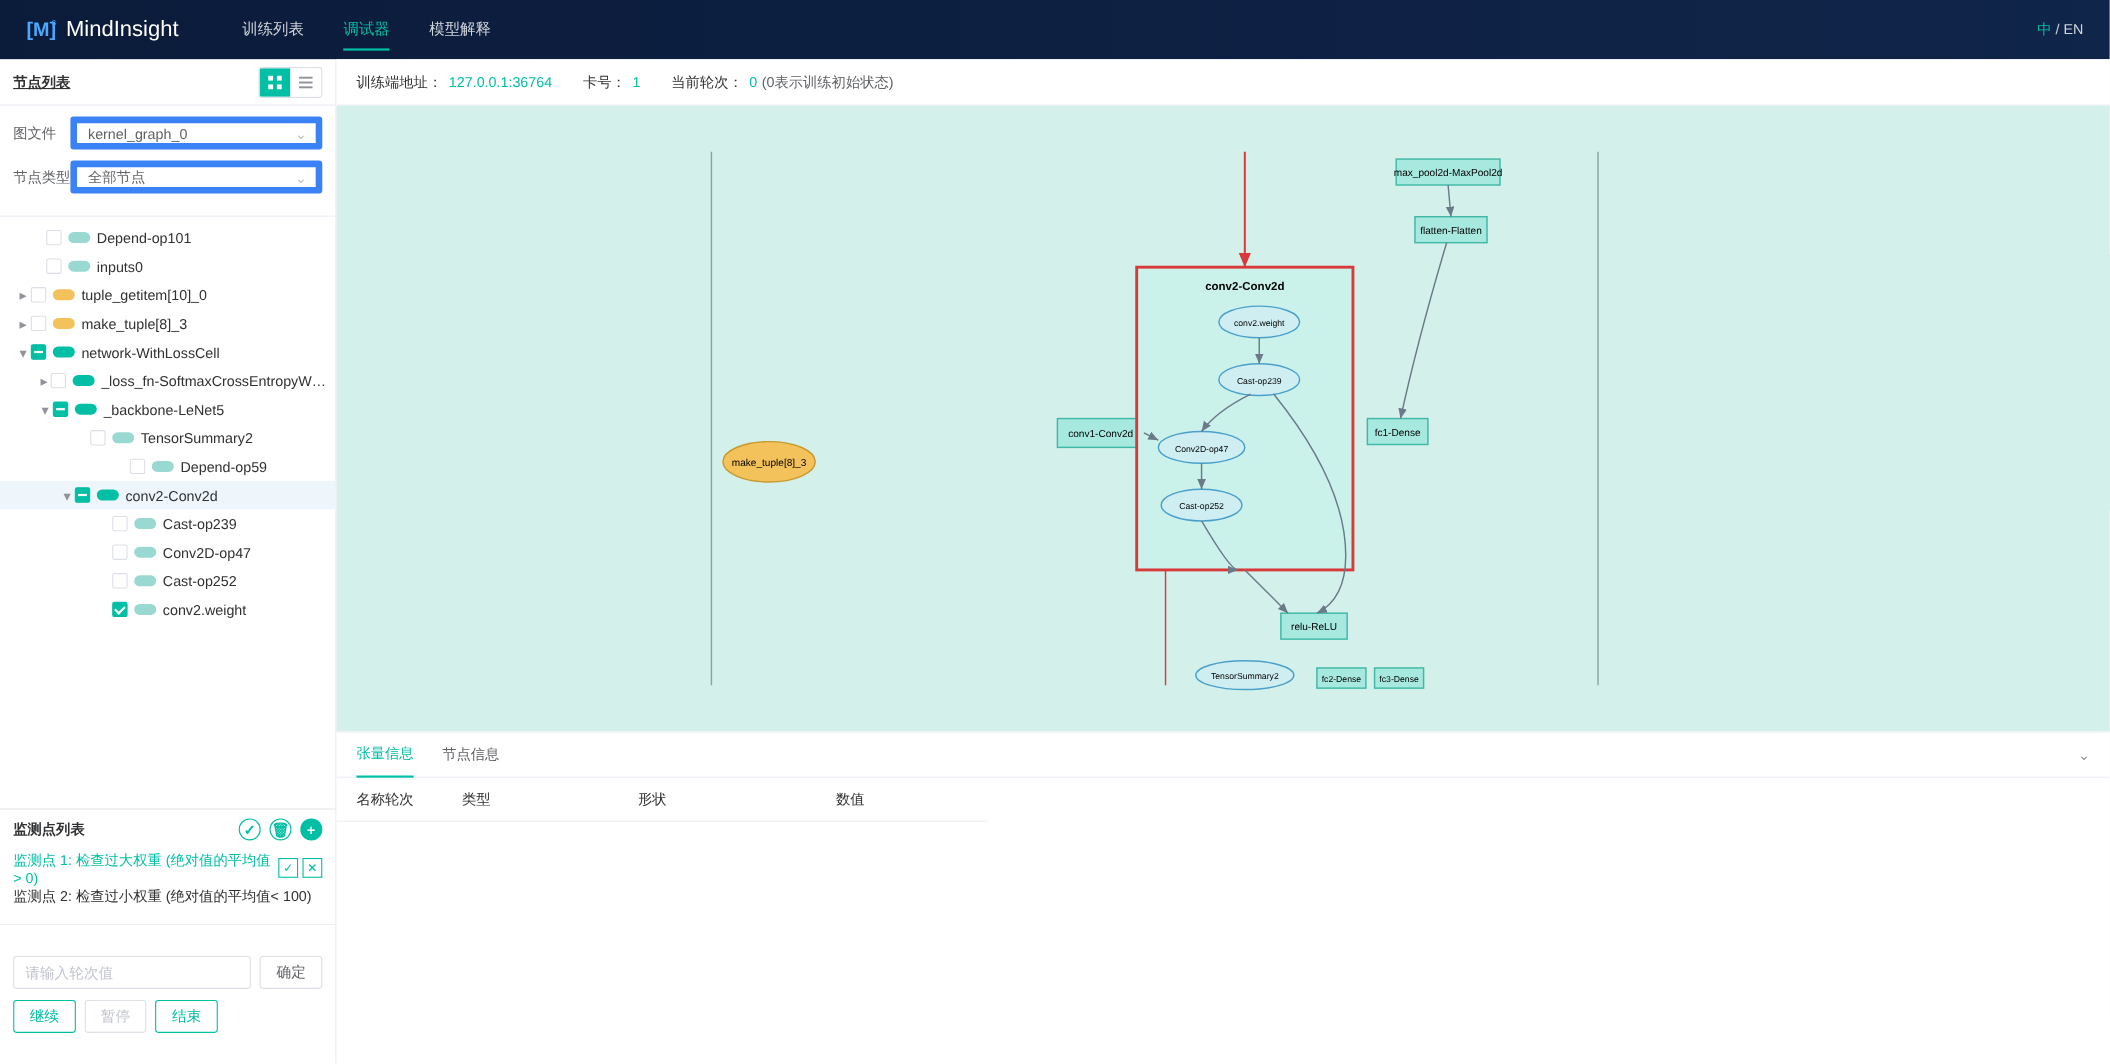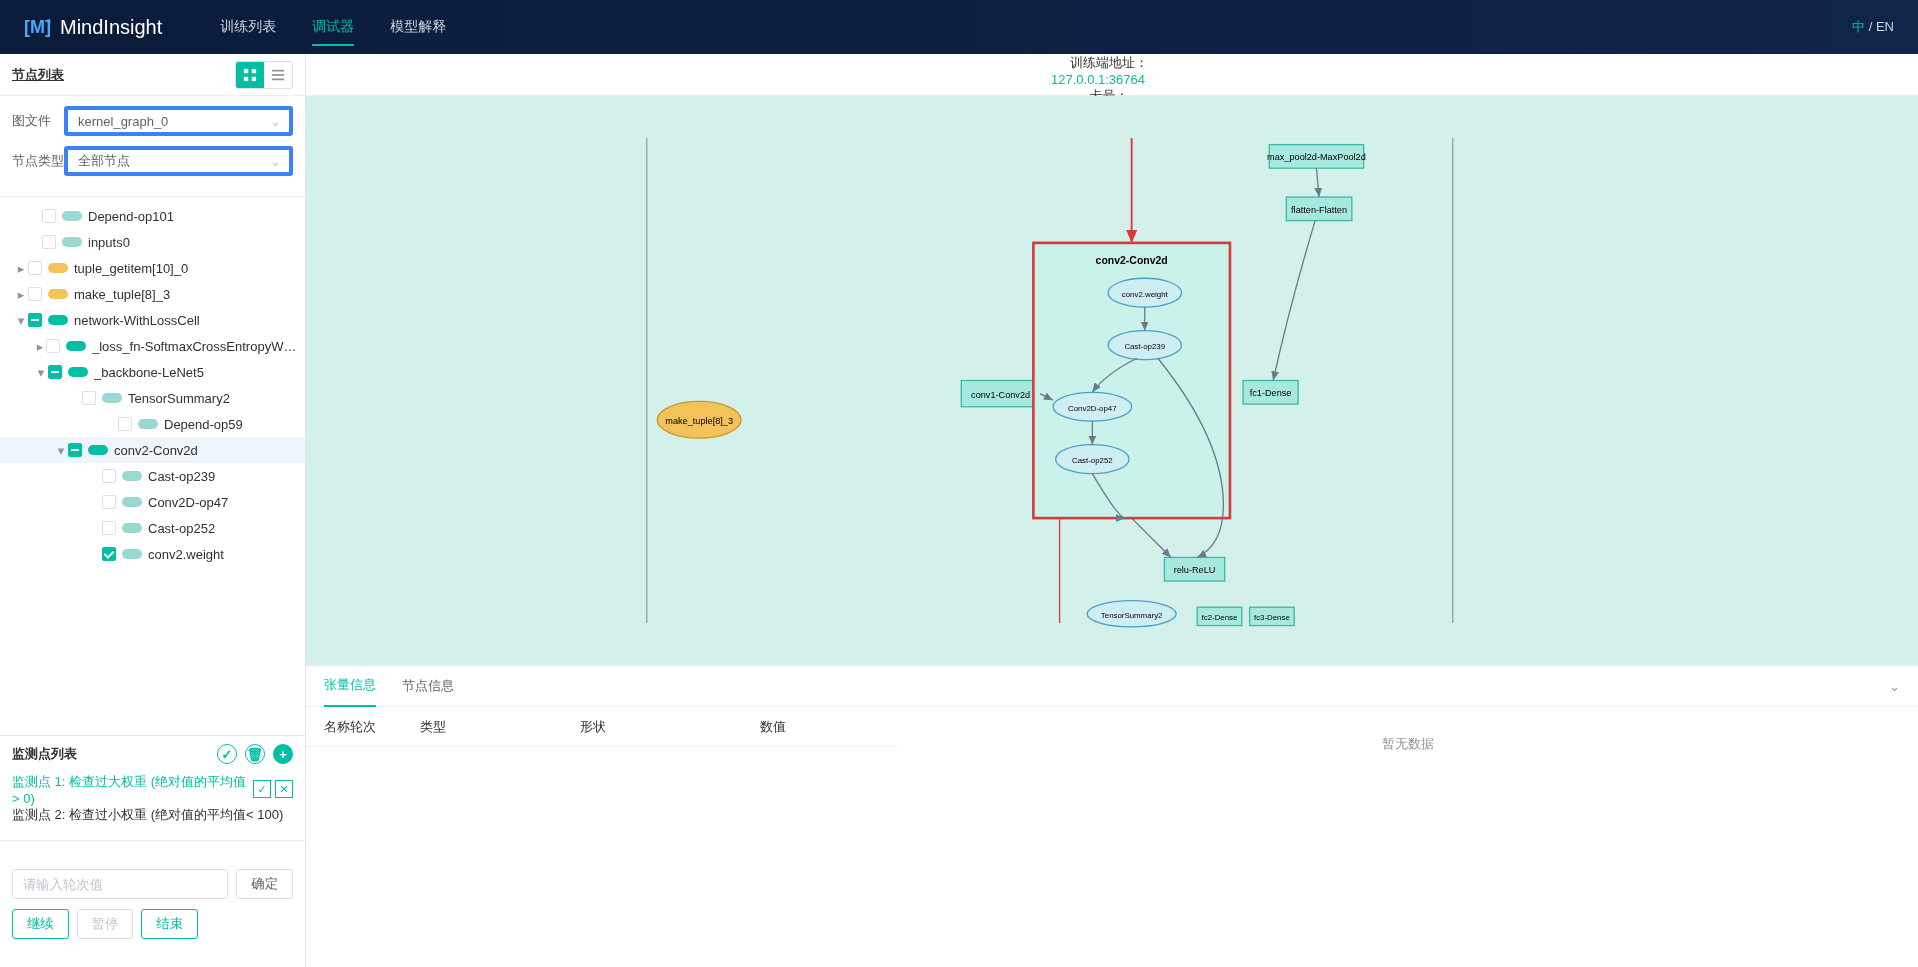--- a/index.html
+++ b/index.html
@@ -24,21 +24,21 @@
   
   .panel-head { height:42px; display:flex; align-items:center; padding:0 12px; border-bottom:1px solid #ebeef5; font-size:13px; font-weight:600;text-decoration:underline;}
   .panel-head .toggle-group{margin-left:auto;display:flex;border:1px solid #dcdfe6;border-radius:3px;overflow:hidden;}
   .toggle-btn{width:28px;height:26px;display:flex;align-items:center;justify-content:center;background:#fff;cursor:pointer;}
   .toggle-btn.active{background:#00bfa5;color:#fff;}
   .toggle-btn svg{width:14px;height:14px;}
 
   .filters{padding:10px 12px;border-bottom:1px solid #ebeef5;}
   .filter-row{display:flex;align-items:center;margin-bottom:10px;}
   .filter-row label{width:52px;color:#606266;}
-  .select{flex:1;height:30px;border:4px solid #3b82f6;border-radius:3px;padding:0 26px 0 10px;display:flex;align-items:center;position:relative;color:#606266;background:#fff;}
+  .select{flex:1;height:30px;border:6px solid #3b82f6;border-radius:3px;padding:0 26px 0 10px;display:flex;align-items:center;position:relative;color:#606266;background:#fff;}
   .select .chev{position:absolute;right:8px;color:#c0c4cc;}
   .search-input{width:100%;height:30px;border:1px solid #dcdfe6;border-radius:3px;padding:0 10px;color:#606266;}
   .search-input::placeholder{color:#c0c4cc;}
 
   .tree{flex:1;overflow:auto;padding:6px 0;}
   .tree-row{display:flex;align-items:center;height:26px;padding-right:8px;cursor:pointer;white-space:nowrap;}
   .tree-row.selected{background:#eef6fb;}
   .caret{width:14px;display:inline-flex;justify-content:center;color:#909399;}
   .chk{width:14px;height:14px;border:1px solid #dcdfe6;border-radius:2px;margin-right:6px;flex-shrink:0;display:inline-flex;align-items:center;justify-content:center;}
   .chk.ind{background:#00bfa5;border-color:#00bfa5;}
@@ -69,21 +69,21 @@
   .bottom-controls{margin-top:auto;padding:28px 12px;border-top:1px solid #ebeef5;}
   .step-row{display:flex;gap:8px;margin-bottom:10px;}
   .step-row input{flex:1;height:30px;border:1px solid #dcdfe6;border-radius:3px;padding:0 10px;}
   .step-row input::placeholder{color:#c0c4cc;}
   .btn{height:30px;padding:0 14px;border:1px solid #dcdfe6;border-radius:3px;background:#fff;cursor:pointer;color:#606266;}
   .btn.primary{border-color:#00bfa5;color:#00bfa5;}
   .btn.disabled{color:#c0c4cc;cursor:not-allowed;}
   .btn-row{display:flex;gap:8px;}
 
   
-  .info-bar{height:42px;background:#fff;border-bottom:1px solid #ebeef5;display:flex;align-items:center;padding:0 18px;font-size:13px;flex-direction:column;}
+  .info-bar{height:42px;background:#fff;border-bottom:1px solid #ebeef5;display:flex;align-items:center;padding:0 18px;font-size:13px;}
   .info-bar .lbl{color:#303133;margin-right:6px;}
   .info-bar .val{color:#00bfa5;margin-right:28px;}
   .info-bar .grey{color:#606266;}
 
   
   .graph-area{flex:1;position:relative;background:#d4f0ea;overflow:hidden;}
   .graph-svg{width:100%;height:100%;}
 
   
   .tabs-bar{height:42px;background:#fff;border-top:1px solid #ebeef5;border-bottom:1px solid #ebeef5;display:flex;align-items:center;padding:0 18px;position:relative;}
@@ -366,16 +366,15 @@
     </div>
 
     <div class="table-wrap">
       <div class="thead">
         <div class="th" style="flex:1">名称</div>
         <div class="th" style="width:70px">轮次</div>
         <div class="th" style="width:160px">类型</div>
         <div class="th" style="width:180px">形状</div>
         <div class="th" style="width:120px">数值</div>
       </div>
-      <div class="empty">暂无数据</div>
     </div>
   </div>
 </div>
 
 </body></html>

